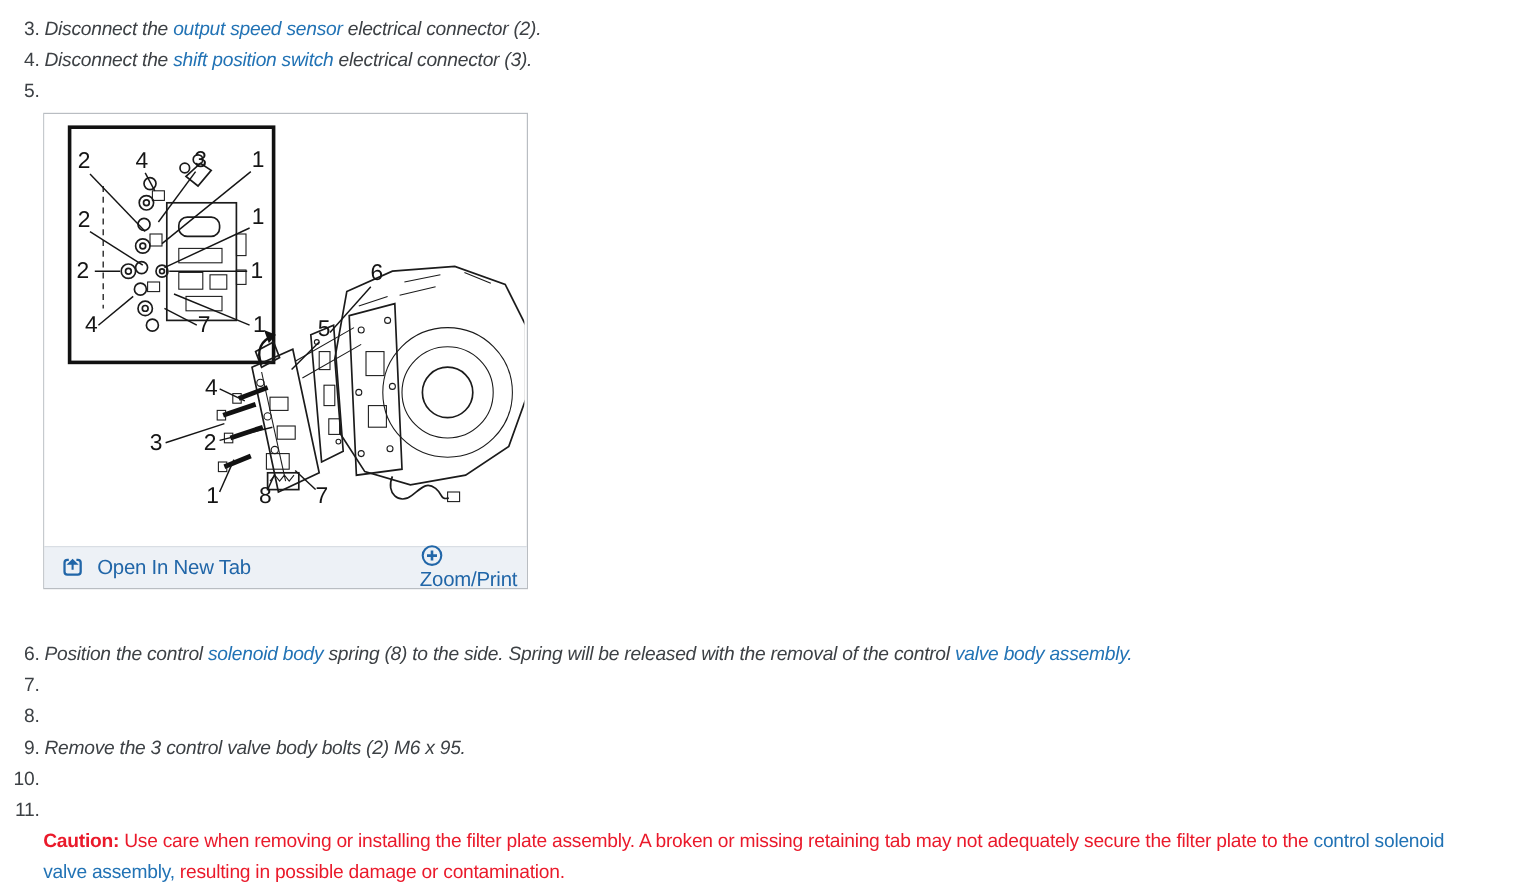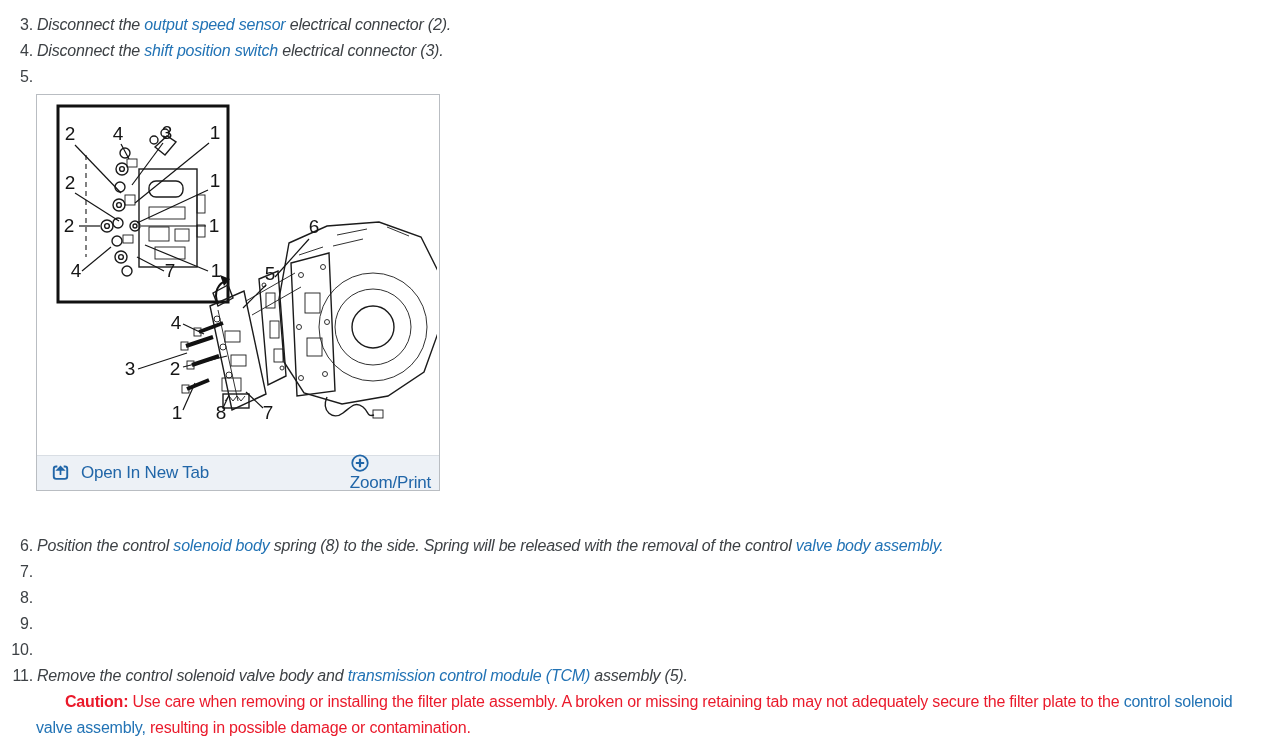--- a/index.html
+++ b/index.html
@@ -20,21 +20,21 @@
     height:34px;background:#edf1f6;border-top:1px solid #d9dee4;
     display:flex;align-items:center;padding:0 8px 0 14px;
     color:#2166a8;font-size:17px;letter-spacing:-0.2px;
   }
   .fbtn{display:flex;cursor:pointer;}
   .fbtn .ficon{display:block;margin-right:11px;}
   .fbtn.zoom{margin-left:auto;flex-direction:column;}
   .fbtn.zoom .ficon{margin-right:5px;}
   .bottom-steps{margin-top:0;}
   .caution{margin-left:36px;padding-right:22px;line-height:26px;color:#ea1a2b;}
-  .caution b{font-weight:bold;color:#ea1a2b;margin-left:29px;}
+  .caution b{font-weight:bold;color:#ea1a2b;}
   .caution .link{color:#2273b5;}
   
   .ln{stroke:#1b1b1b;stroke-width:1.4;fill:none;}
   .ln-thin{stroke:#1b1b1b;stroke-width:0.9;fill:none;}
   .ln-thick{stroke:#111;stroke-width:3;fill:none;}
   .bolt{stroke:#111;stroke-width:4;fill:none;stroke-linecap:butt;}
   .leader{stroke:#151515;stroke-width:1.2;fill:none;}
   .callout{font-family:"Liberation Sans","DejaVu Sans",sans-serif;font-size:19px;fill:#151515;text-anchor:middle;}
   .dash{stroke:#1b1b1b;stroke-width:1.1;fill:none;stroke-dasharray:5 4;}
 </style>
@@ -233,27 +233,27 @@
         <span class="txt"><span>Position the control </span><span class="link">solenoid body</span><span> spring (8) to the side. Spring will be released with the removal of the control </span><span class="link">valve body assembly</span><span class="link">.</span></span>
       </div>
       <div class="step">
         <span class="num">7.</span>
       </div>
       <div class="step">
         <span class="num">8.</span>
       </div>
       <div class="step">
         <span class="num">9.</span>
+        <span class="txt"><span>Remove the 3 control valve body bolts (2) M6 x 95.</span></span>
       </div>
       <div class="step">
         <span class="num">10.</span>
       </div>
       <div class="step">
         <span class="num">11.</span>
-        <span class="txt"><span>Remove the control solenoid valve body and </span><span class="link">transmission control module (TCM)</span><span> assembly (5).</span></span>
       </div>
     </div>
 
   <div class="caution">
     <b>Caution:</b><span id="caution-body"><span> Use care when removing or installing the filter plate assembly. A broken or missing retaining tab may not adequately secure the filter plate to the </span><span class="link">control solenoid valve assembly,</span><span> resulting in possible damage or contamination.</span></span>
   </div>
 
 </div>
 
 </body></html>

